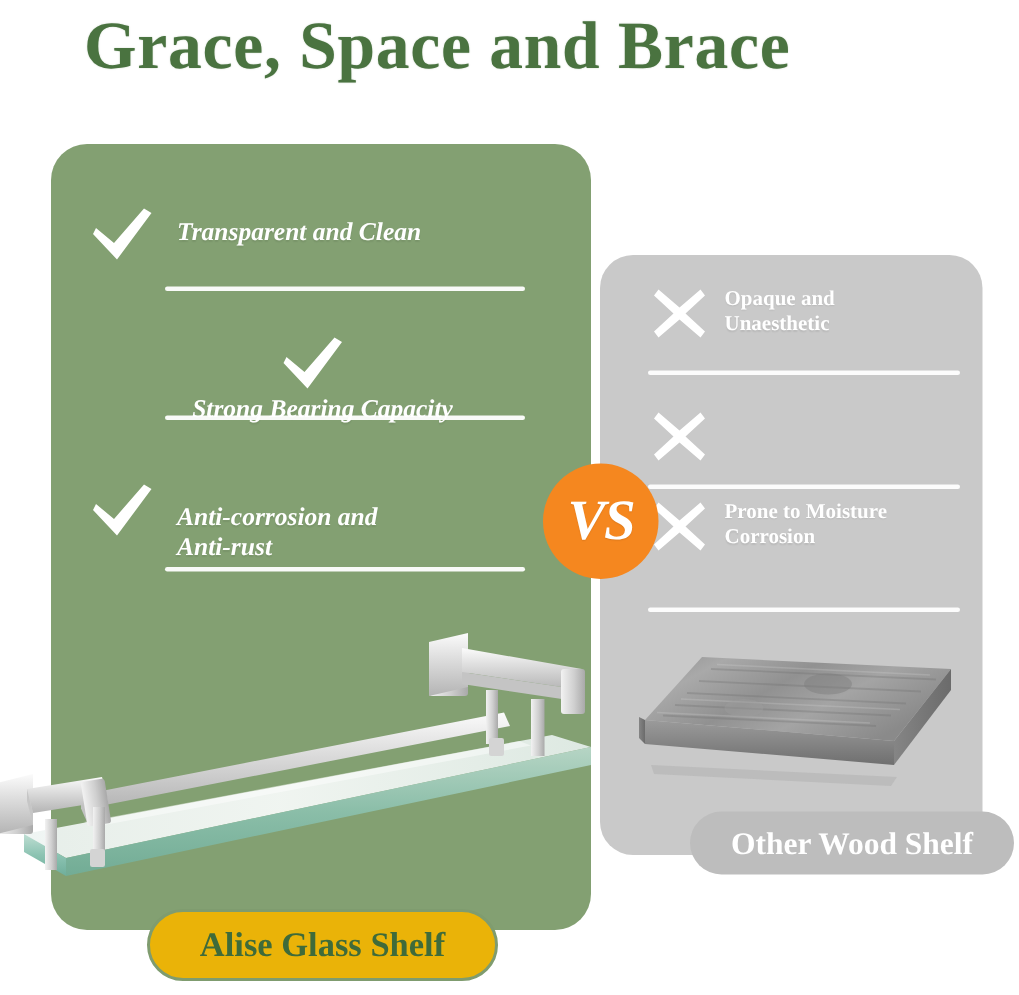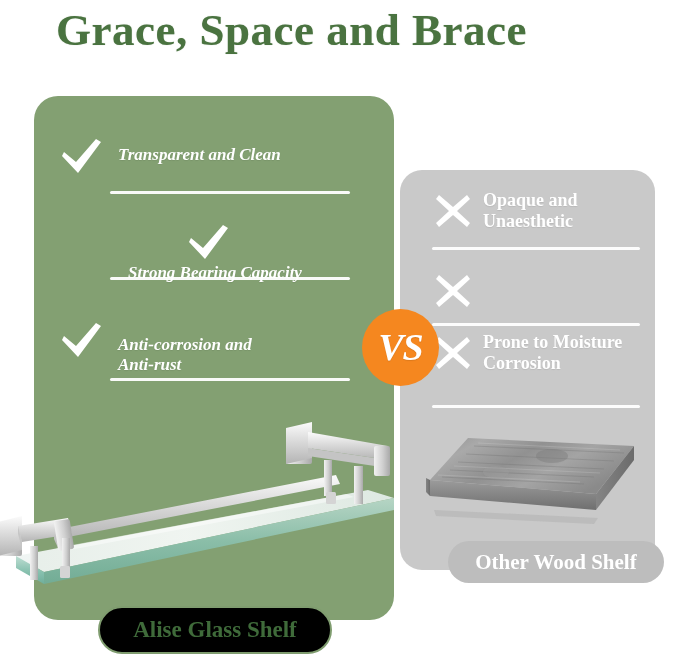--- a/index.html
+++ b/index.html
@@ -52,21 +52,21 @@
   .xmark svg { width: 100%; height: 100%; display: block; }
 
   .row-label {
     color: #ffffff;
     font-family: "Liberation Serif", serif;
     font-weight: 700;
     line-height: 1.18;
     text-shadow: 0 1px 1px rgba(0,0,0,.08);
   }
   .green-label { font-size: 17px; margin-left: 14px; font-style: italic; }
-  .gray-label  { font-size: 18px; margin-left: 10px; }
+  .gray-label  { font-size: 14px; margin-left: 10px; }
 
   .divider { position: absolute; height: 3px; background: #ffffff; border-radius: 2px; opacity: .95; }
 
   
   .vs-badge {
     position: absolute;
     left: 362px; top: 309px;
     width: 77px; height: 77px;
     border-radius: 50%;
     background: #f5871f;
@@ -90,27 +90,27 @@
     position: absolute;
     display: flex; align-items: center; justify-content: center;
     border-radius: 999px;
     font-family: "Liberation Serif", serif;
     font-weight: 700;
     white-space: nowrap;
     z-index: 45;
   }
   .pill-green {
     left: 98px; top: 606px; width: 234px; height: 48px;
-    background: #000000;
+    background: #eab308;
     border: 2.5px solid #7f9c6f;
     color: #3f6b3a;
     font-size: 23px;
   }
   .pill-gray {
-    left: 448px; top: 541px; width: 216px; height: 42px;
+    left: 460px; top: 541px; width: 216px; height: 42px;
     background: #bdbdbd;
     color: #ffffff;
     font-size: 21px;
   }
 
   
   .glass-shelf { position: absolute; left: -4px; top: 398px; width: 420px; height: 210px; z-index: 30; }
   .glass-shelf svg { width: 100%; height: 100%; display: block; }
 
   

